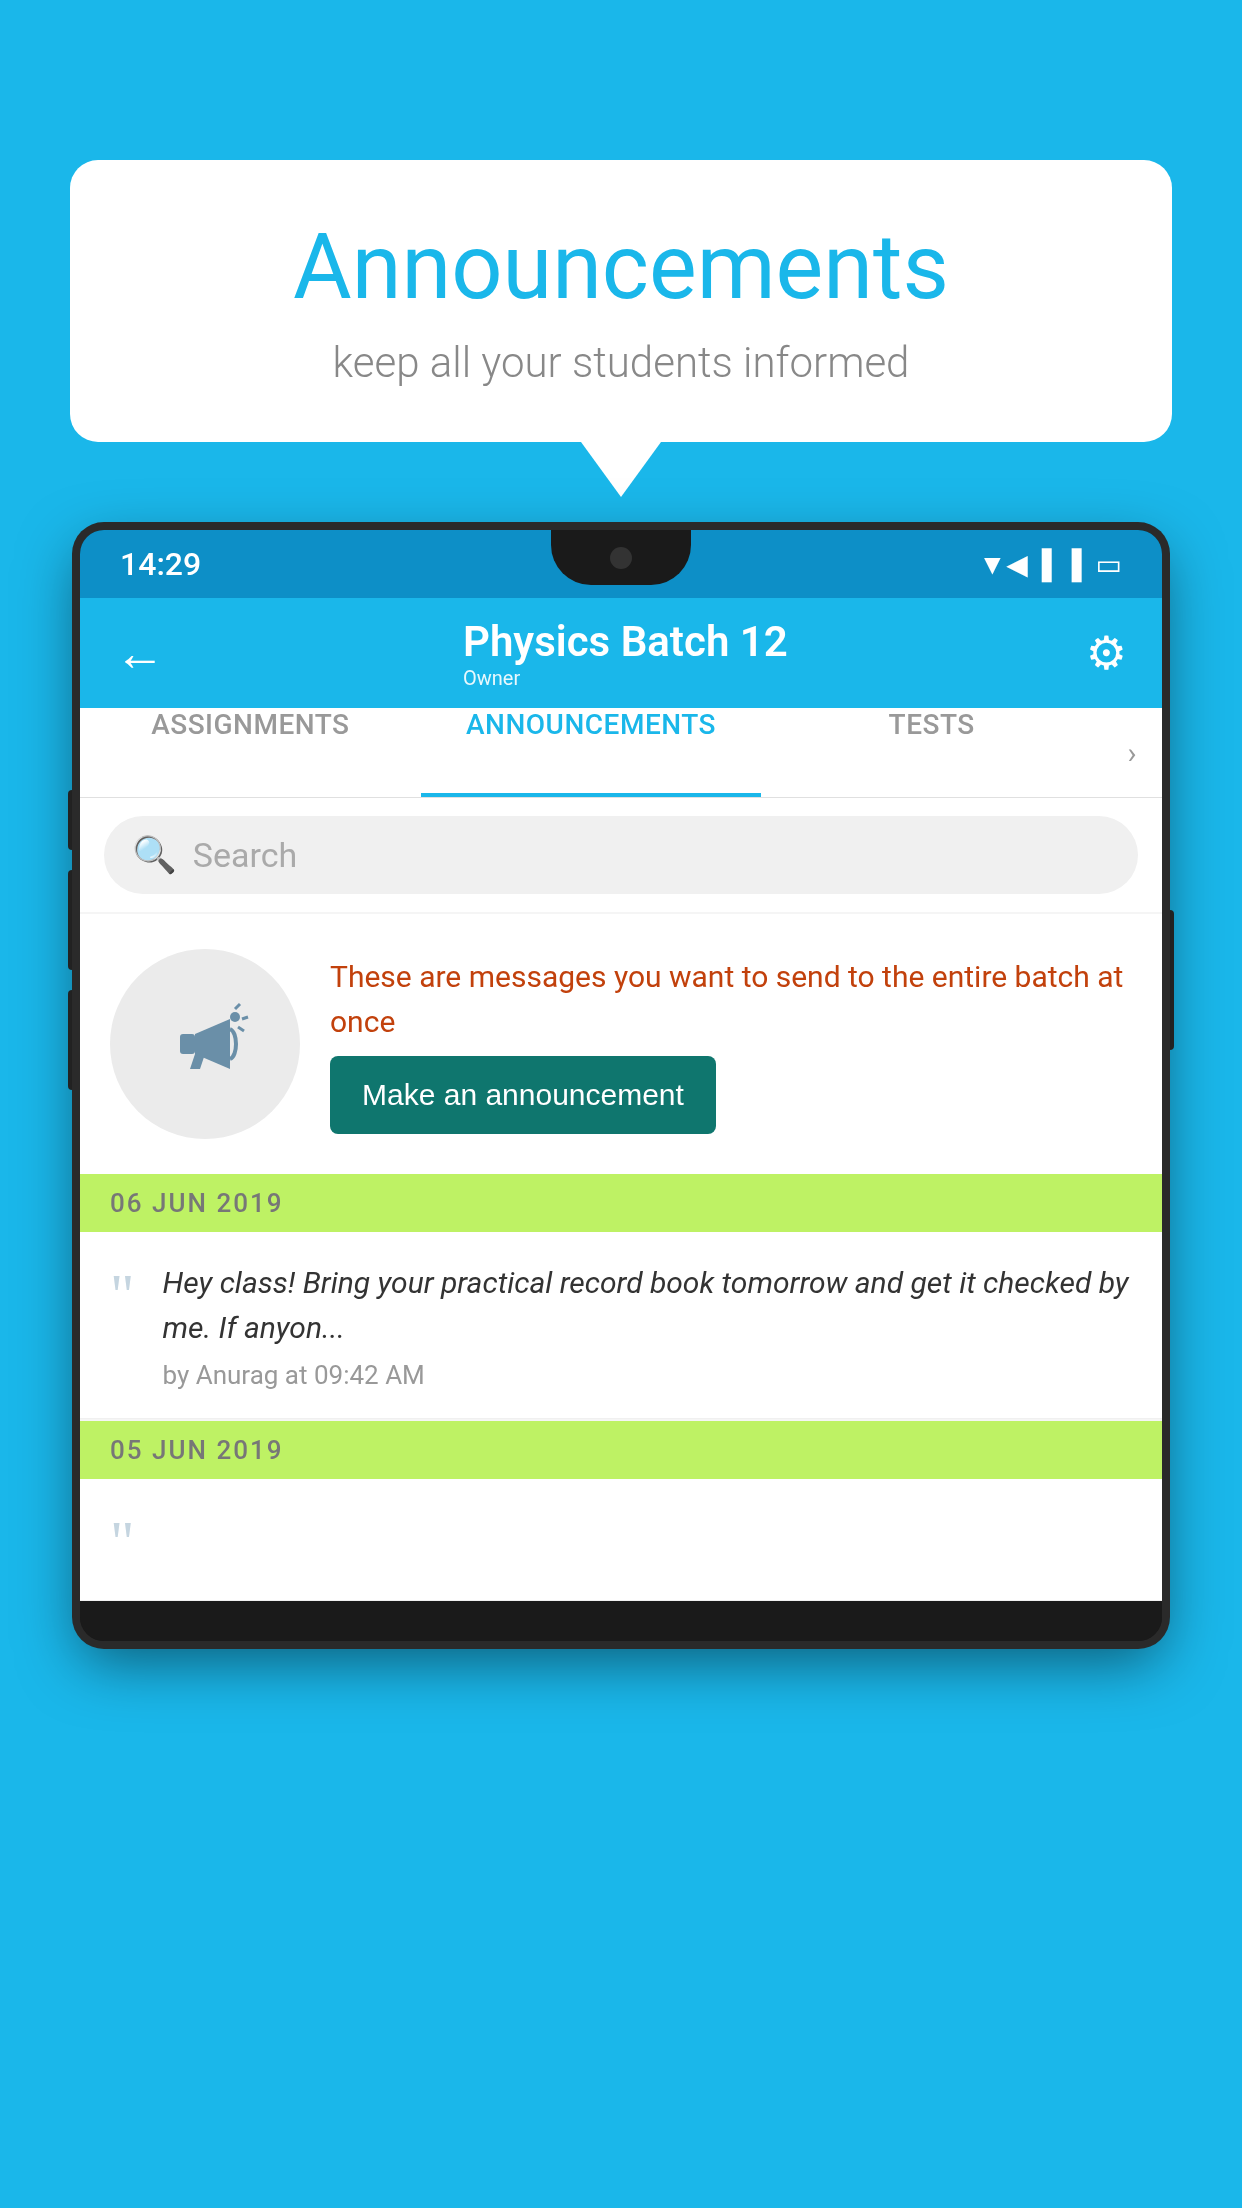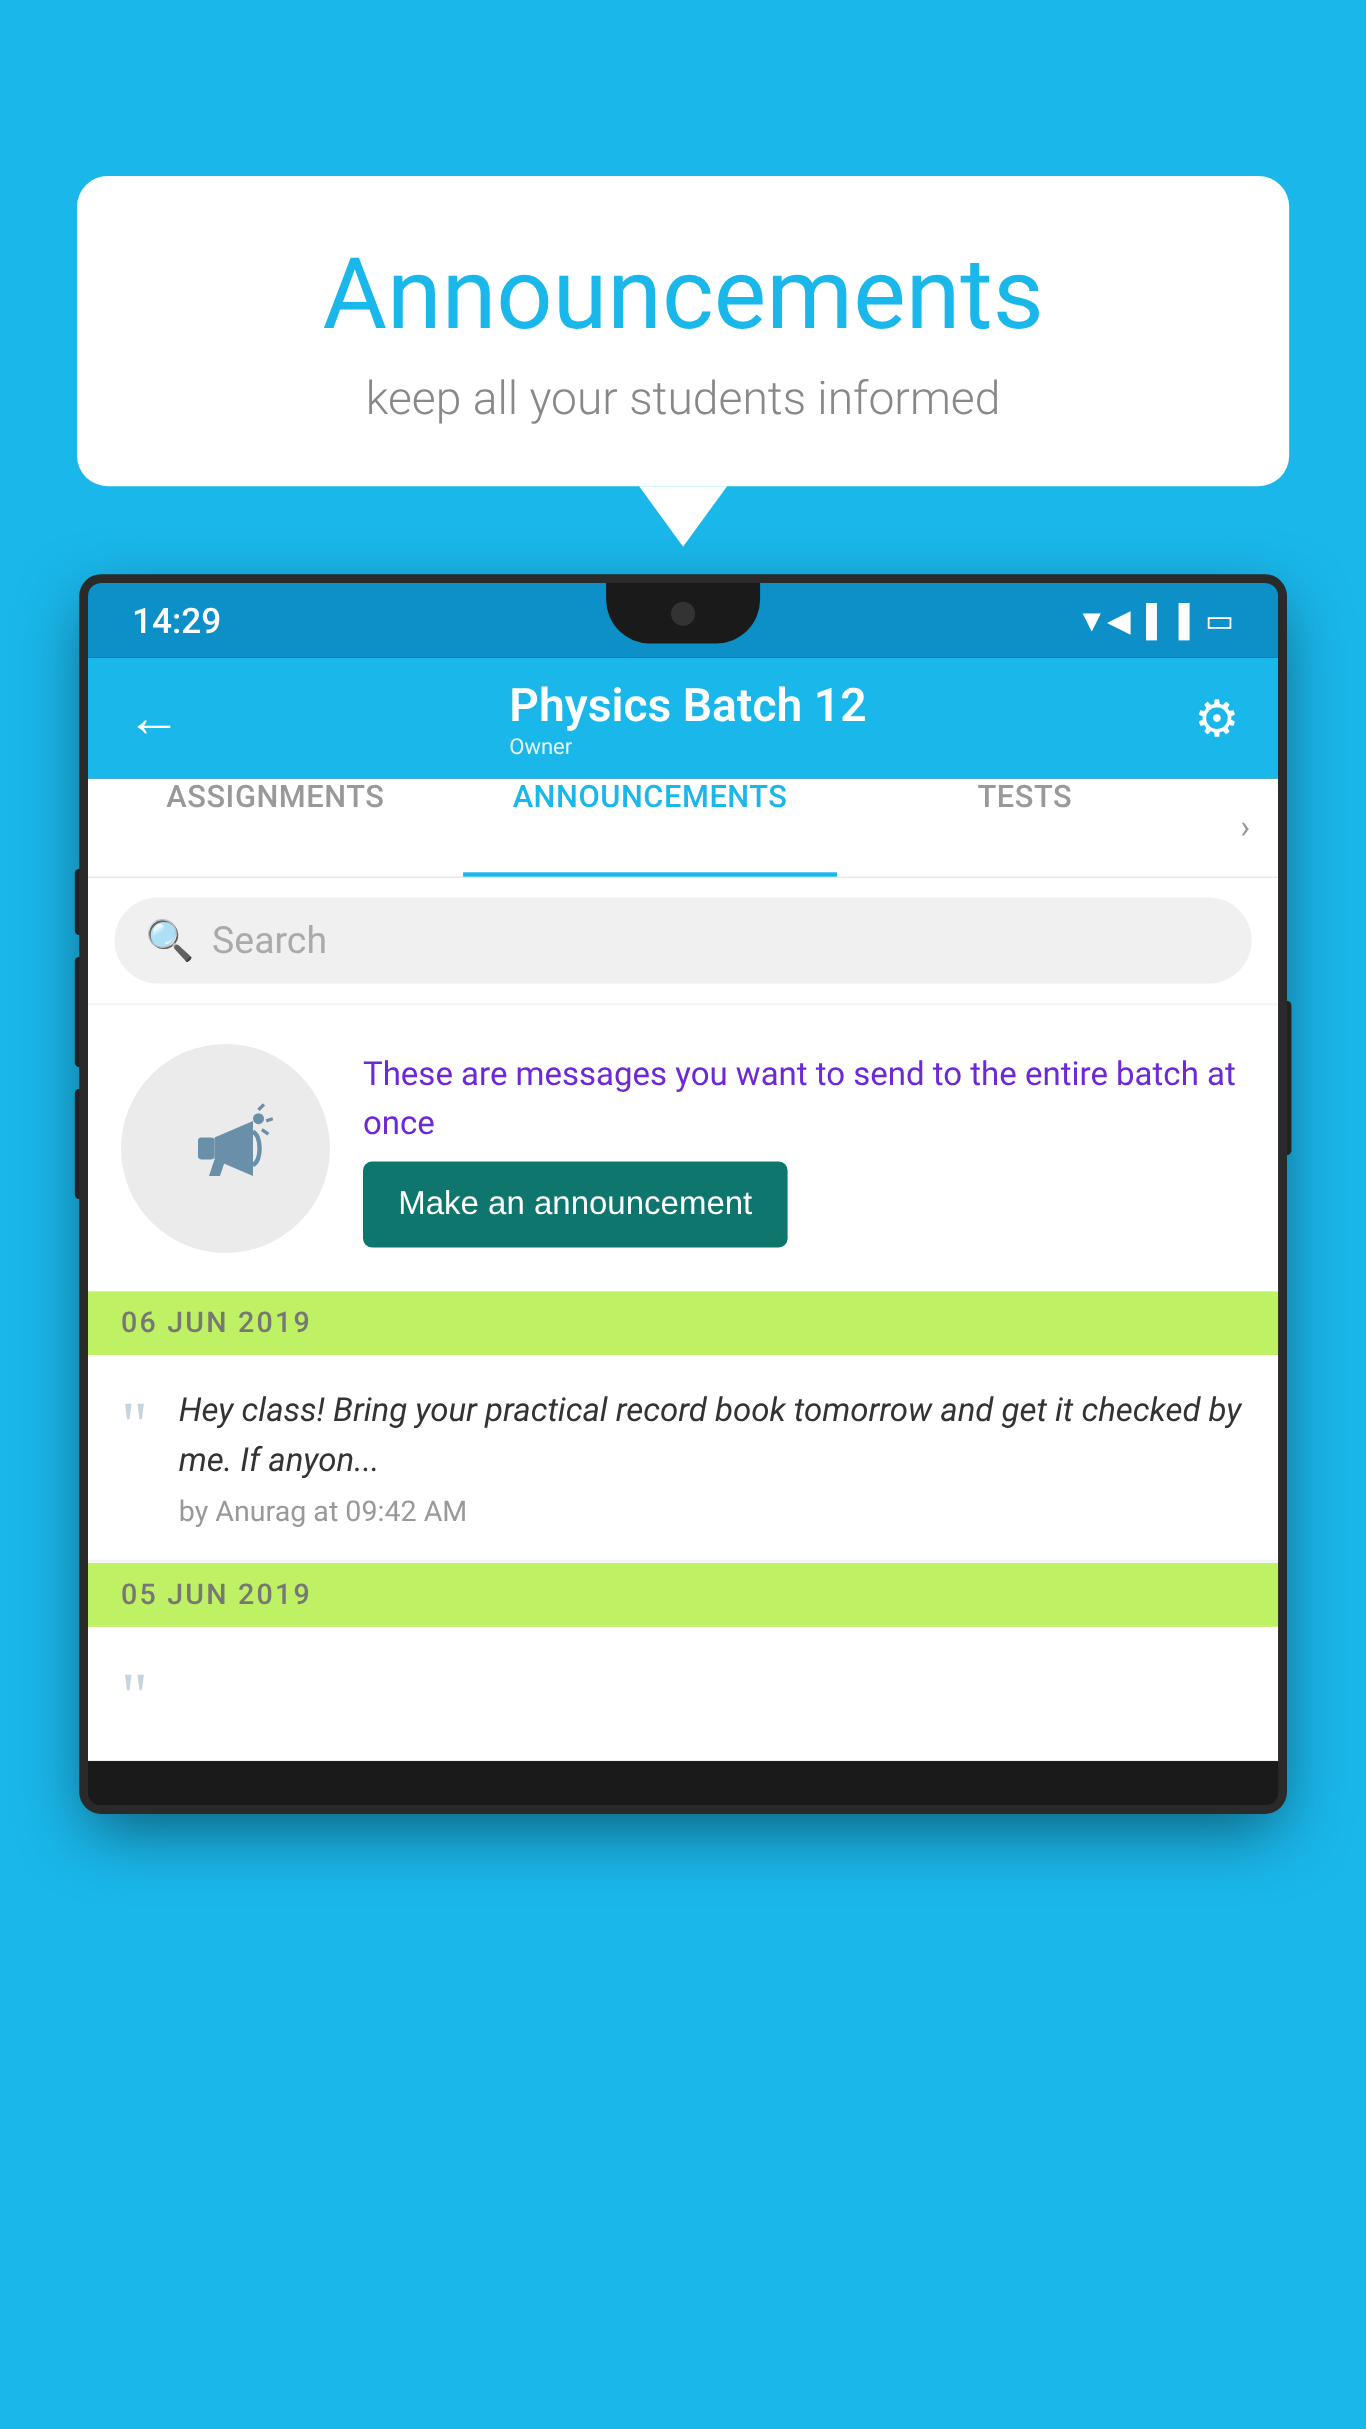--- a/index.html
+++ b/index.html
@@ -60,21 +60,21 @@
       position: absolute;
       top: 530px;
       left: 80px;
       right: 80px;
       bottom: 0;
     }
 
     .phone-frame {
       width: 100%;
       background: #1a1a1a;
-      border-radius: 12px;
+      border-radius: 24px;
       padding: 0;
       position: relative;
       overflow: hidden;
       box-shadow: 0 0 0 8px #2a2a2a, 0 20px 60px rgba(0,0,0,0.5);
     }
 
     
     .status-bar {
       background: #0d8fc7;
       height: 68px;
@@ -255,21 +255,21 @@
       font-size: 80px;
       color: #6a8fa8;
     }
 
     .promo-content {
       flex: 1;
     }
 
     .promo-text {
       font-size: 30px;
-      color: #6d28d9;
+      color: #c2410c;
       line-height: 1.5;
       margin-bottom: 12px;
     }
 
     .make-announcement-btn {
       background: #0f766e;
       color: white;
       border: none;
       border-radius: 8px;
       padding: 22px 32px;

